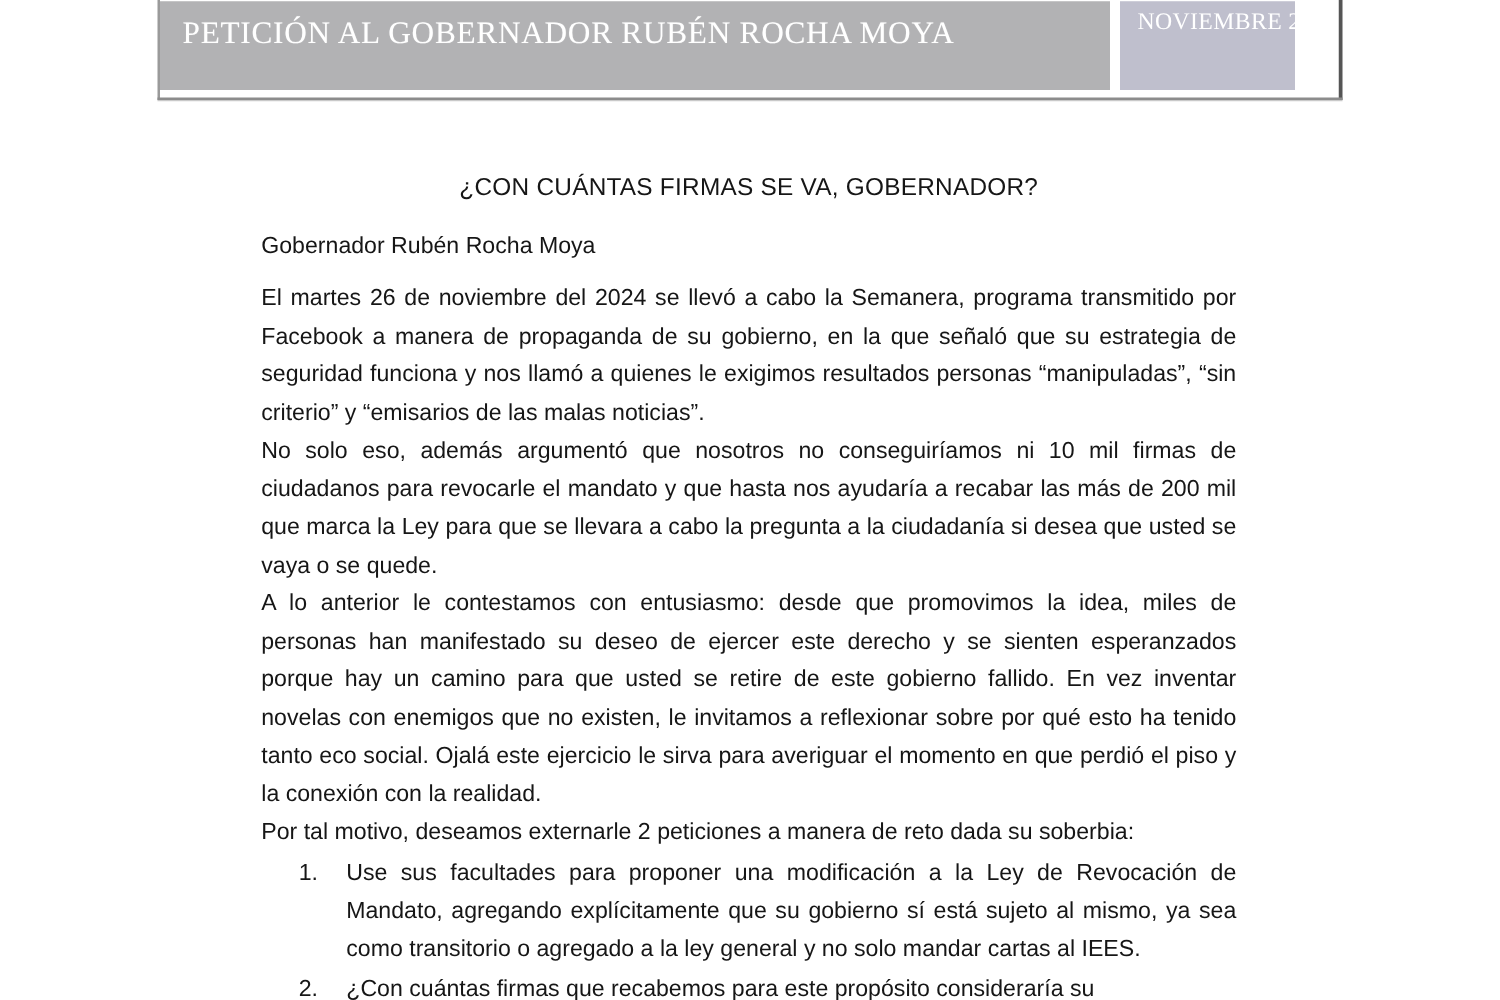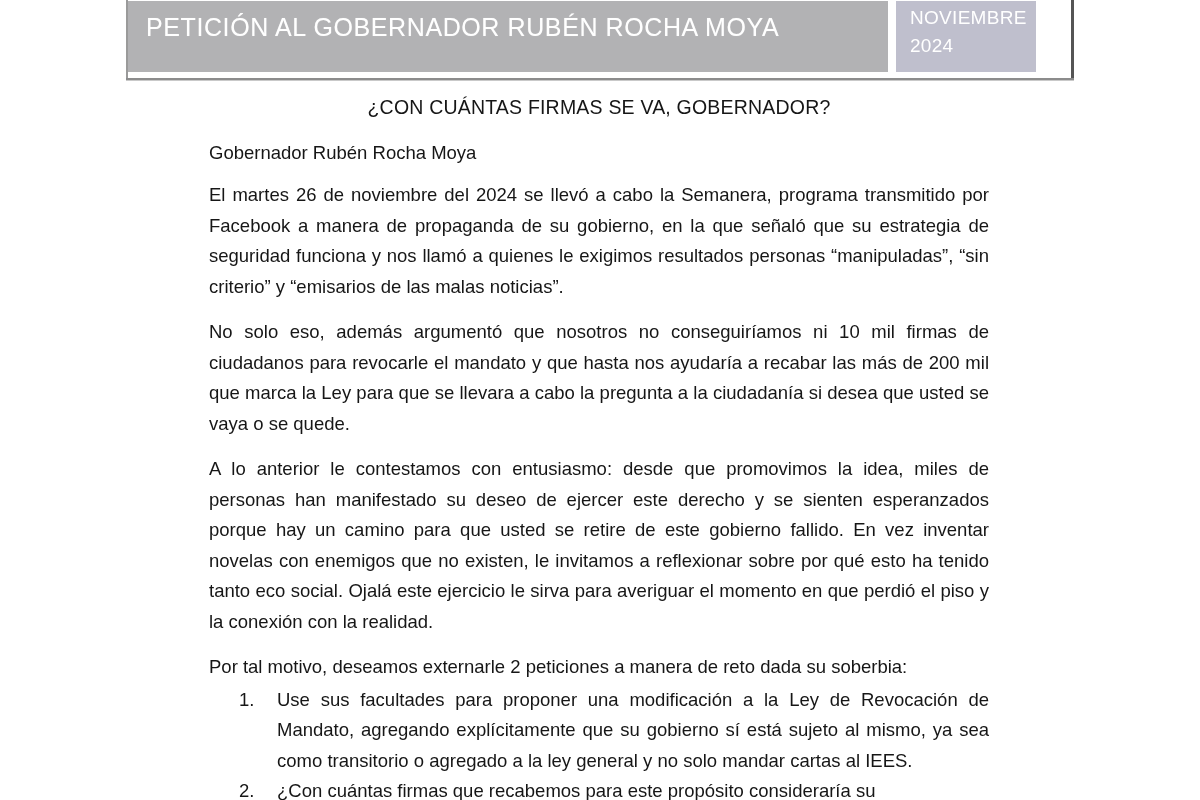--- a/index.html
+++ b/index.html
@@ -49,21 +49,21 @@
     position:absolute;
     left:126px; top:80px;
     width:948px; height:1px;
     background:#c9c9c9;
   }
 
   
   .masthead {
     position:absolute;
     left:128px; top:1px;
-    width:944px; height:72px;
+    width:944px; height:72px;font-family:Liberation Serif, serif;
   }
   .masthead-title-block {
     position:absolute;
     left:0; top:0;
     width:760px; height:71px;
     background:#b2b2b4;
   }
   .masthead-title {
     position:absolute;
     left:18px; top:12px;
@@ -99,35 +99,36 @@
     width:780px;
   }
 
   .doc-heading {
     text-align:center;
     font-size:19.5px;
     font-weight:400;
     color:#161616;
     letter-spacing:0.2px;
     margin-bottom:19px;
+    margin-top:43px;
   }
 
   .addressee {
     font-size:18.5px;
     line-height:30px;
     color:#161616;
   }
 
   p.body-par {
     font-size:18.5px;
     line-height:30.5px;
     color:#161616;
     text-align:justify;
     text-justify:inter-word;
-    margin-top:15px;
+    margin-top:0;
   }
   p.body-par.tight { margin-top:12px; }
 
   
   ol.petitions {
     list-style:none;
     margin-top:2px;
   }
   ol.petitions li {
     position:relative;

